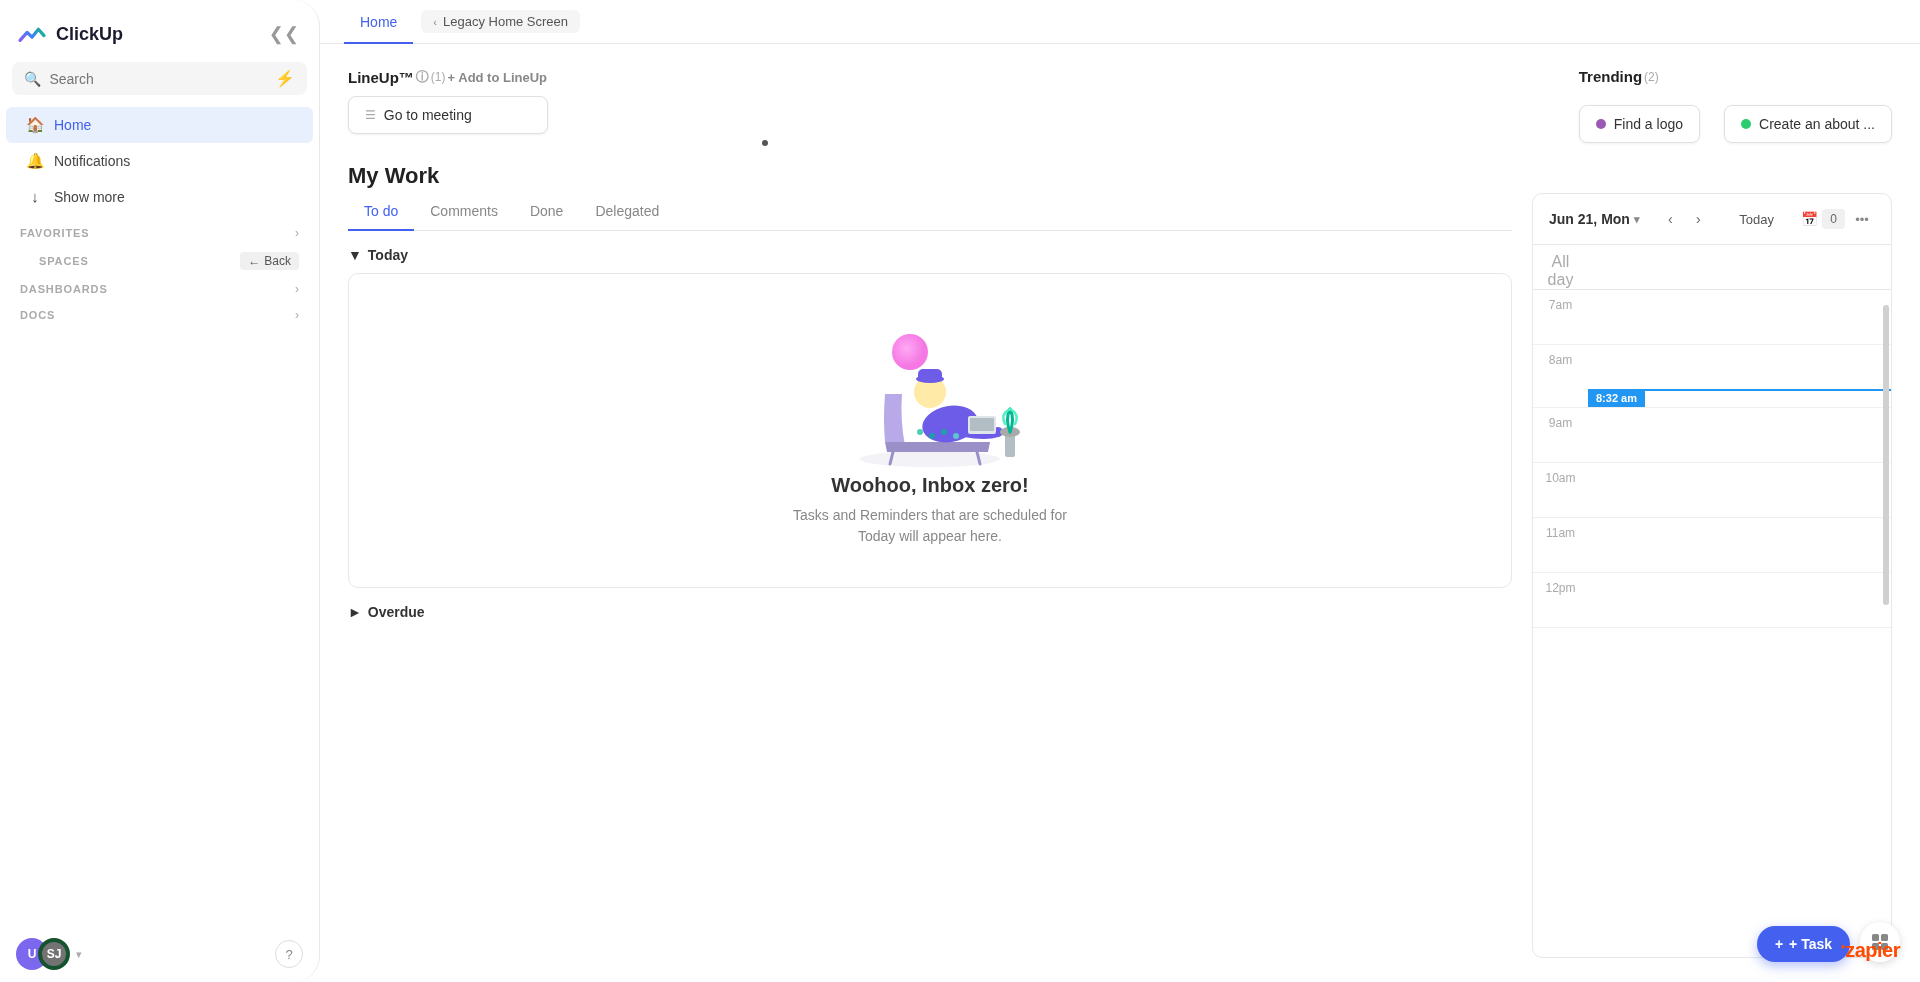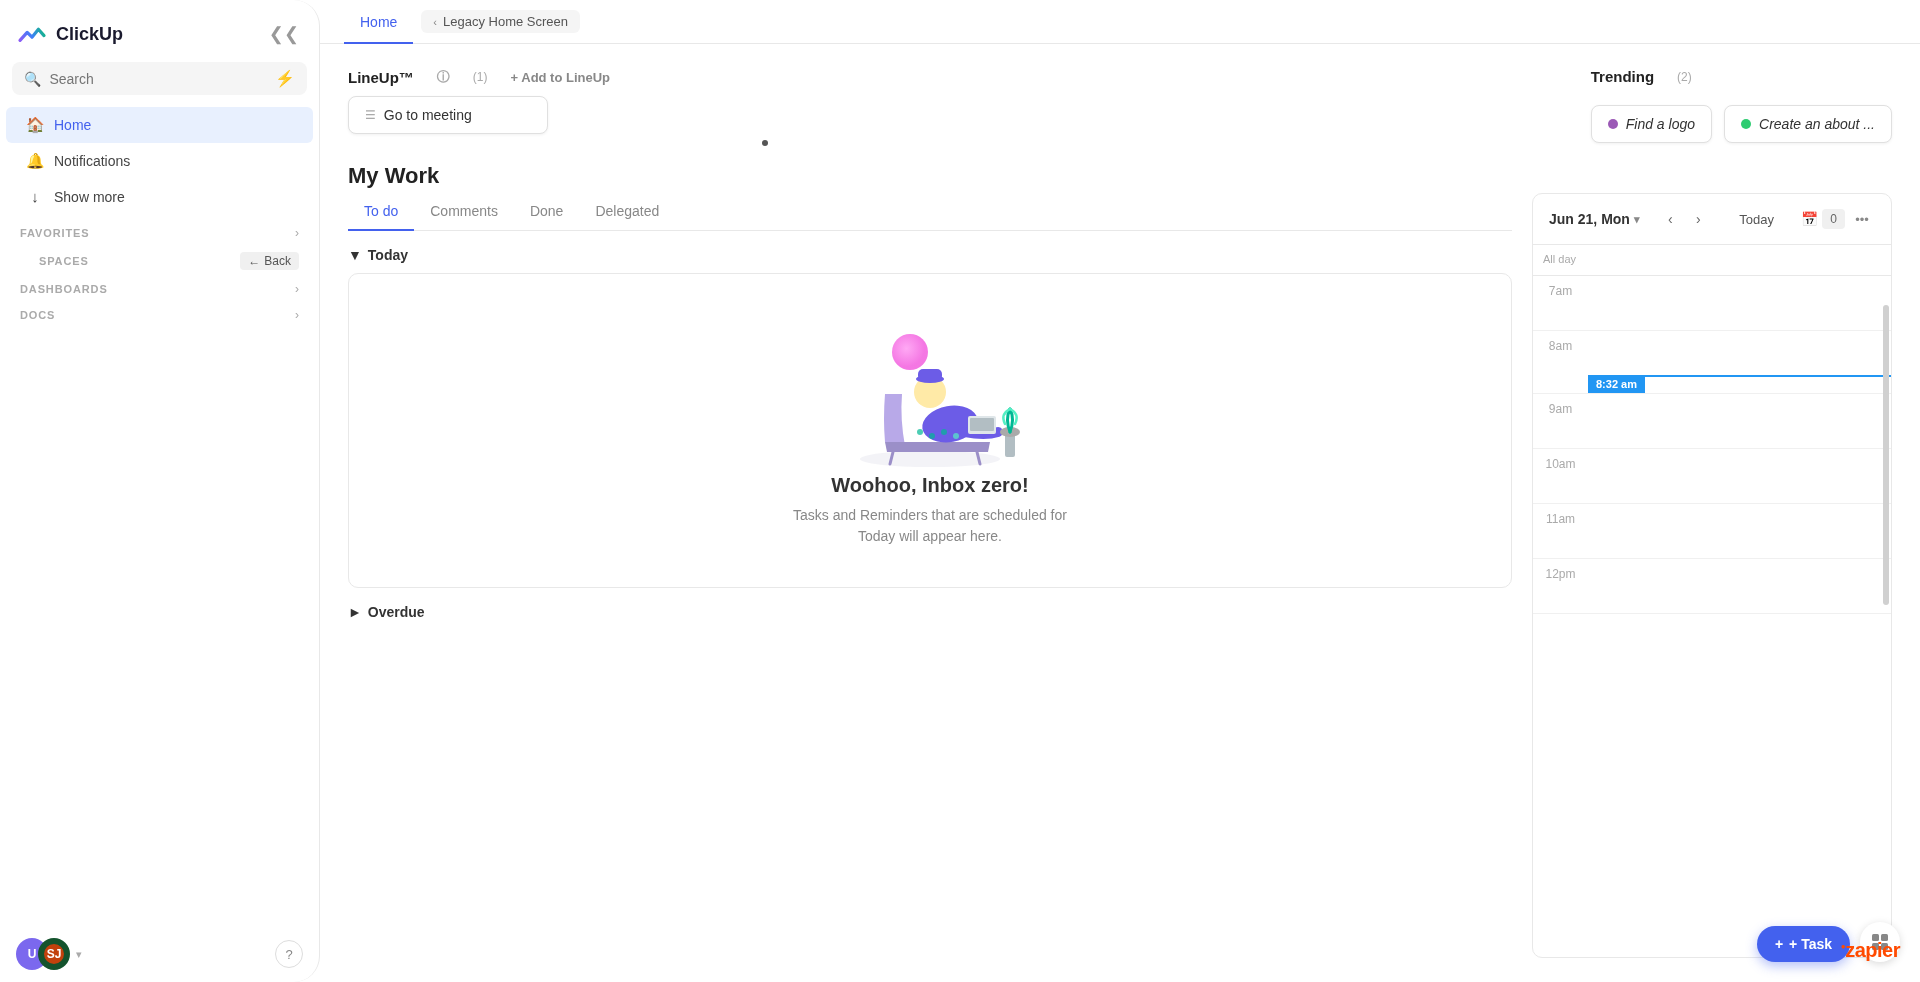--- a/index.html
+++ b/index.html
@@ -136,21 +136,21 @@
       height: 32px;
       border-radius: 50%;
       display: flex;
       align-items: center;
       justify-content: center;
       font-size: 12px;
       font-weight: 700;
       color: #fff;
     }
     .avatar-u { background: #7b68ee; }
-    .avatar-sj { background: #c2410c; margin-left: -10px; border: 6px solid #14532d; }
+    .avatar-sj { background: #737373; margin-left: -10px; border: 4px solid #14532d; }
     .help-btn {
       width: 28px;
       height: 28px;
       border-radius: 50%;
       border: 1px solid #ddd;
       background: #fff;
       cursor: pointer;
       display: flex;
       align-items: center;
       justify-content: center;
@@ -213,21 +213,21 @@
       gap: 40px;
       align-items: flex-start;
     }
     .lineup-section { flex: 1; }
     .section-title {
       font-size: 15px;
       font-weight: 700;
       color: #222;
       display: flex;
       align-items: center;
-      gap: 23px;
+      gap: 2px;
       margin-bottom: 10px;
     }
     .section-title-count {
       font-size: 12px;
       color: #aaa;
       font-weight: 400;
     }
     .add-lineup {
       font-size: 13px;
       color: #888;
@@ -243,21 +243,21 @@
       padding: 10px 16px;
       font-size: 14px;
       color: #333;
       cursor: pointer;
       width: 200px;
       box-shadow: 0 1px 3px rgba(0,0,0,0.06);
     }
     .lineup-card-icon { color: #aaa; font-size: 12px; }
 
     .trending-section { display: flex; flex-direction: column; }
-    .trending-cards { display: flex; gap: 12px; margin-top: 10px; font-style: italic; }
+    .trending-cards { display: flex; gap: 24px; margin-top: 10px; }
     .trending-card {
       display: flex;
       align-items: center;
       gap: 8px;
       background: #fff;
       border: 1px solid #e0e0e0;
       border-radius: 8px;
       padding: 10px 16px;
       font-size: 14px;
       color: #333;
@@ -441,24 +441,24 @@
       text-align: center;
     }
     .time-content { flex: 1; }
     .all-day-slot {
       display: flex;
       border-bottom: 1px solid #e8e8e8;
     }
     .all-day-label {
       width: 55px;
       min-width: 55px;
-      font-size: 11px;
+      font-size: 16px;
       color: #aaa;
       padding: 8px 10px 0 10px;
-      text-align: left;
+      text-align: center;
     }
     .current-time-line {
       position: relative;
       display: flex;
       align-items: center;
     }
     .current-time-badge {
       background: #2196f3;
       color: #fff;
       font-size: 11px;

